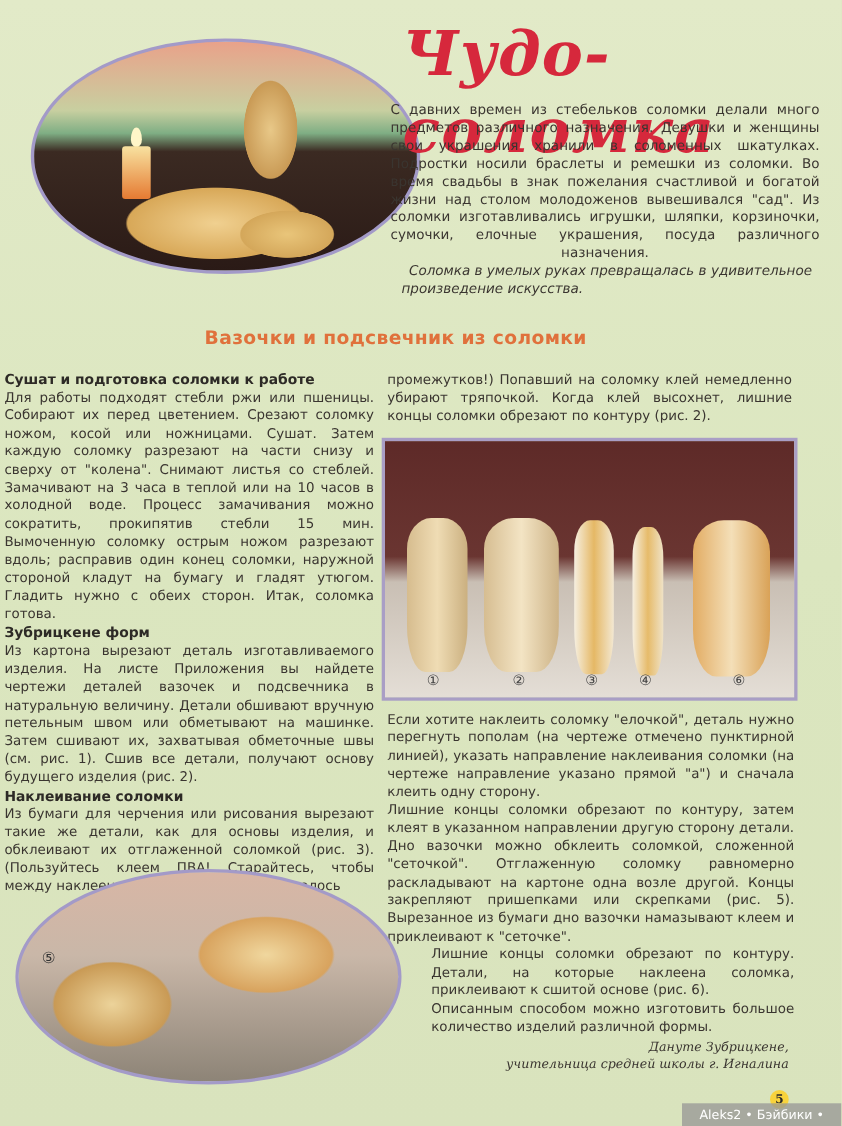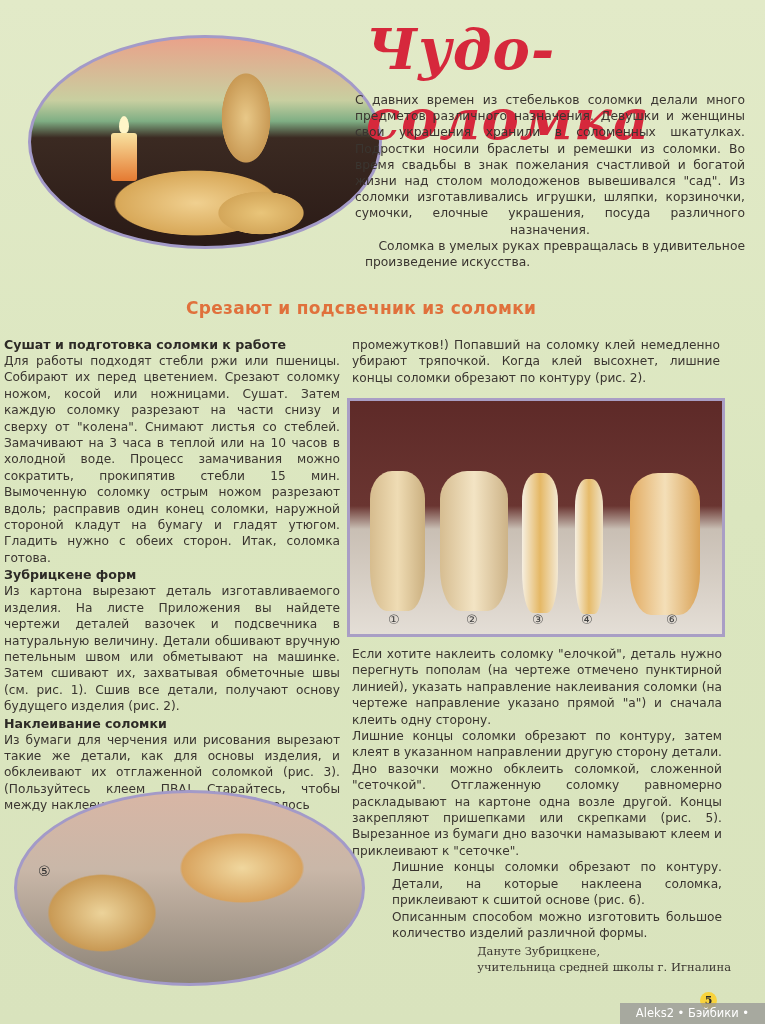--- a/index.html
+++ b/index.html
@@ -4,21 +4,21 @@
 <style>
   html,body{margin:0;padding:0;}
   body{width:765px;height:1024px;position:relative;overflow:hidden;
        background:#dfe8c4;font-family:"DejaVu Sans",sans-serif;color:#3a3530;}
   .page{position:absolute;inset:0;background:linear-gradient(180deg,#e2eac8 0%,#dbe6bf 50%,#d9e3bd 100%);}
   .title{position:absolute;left:366px;top:14px;font-family:"DejaVu Serif",serif;font-style:italic;
          font-weight:bold;font-size:56px;color:#d6283c;letter-spacing:1px;line-height:70px;}
   .intro{position:absolute;left:355px;top:92px;width:390px;font-size:12.3px;line-height:16.2px;
          text-align:justify;text-align-last:center;}
   .intro p{margin:0;}
-  .intro p.p2{text-indent:0;text-align:right;text-align-last:left;padding-left:10px;}
+  .intro p.p2{text-indent:0;text-align:center;text-align-last:left;padding-left:10px;font-style:italic;}
   .section-title{position:absolute;left:186px;top:298px;font-size:17px;font-weight:bold;color:#e0713c;letter-spacing:0.3px;}
   .col-left{position:absolute;left:4px;top:336px;width:336px;font-size:12.2px;line-height:16.4px;text-align:justify;}
   .col-left h3{margin:0;font-size:12.6px;font-weight:bold;color:#2d2a26;line-height:17px;}
   .col-left p{margin:0;}
   .col-right-top{position:absolute;left:352px;top:337px;width:368px;font-size:12.2px;line-height:16.4px;text-align:justify;}
   .col-right-bot{position:absolute;left:352px;top:646px;width:370px;font-size:12.2px;line-height:16.4px;text-align:justify;}
   .col-right-bot p{margin:0;}
   .photo-oval{position:absolute;border-radius:50%;border:3px solid #a39ac8;overflow:hidden;}
   .oval1{left:28px;top:35px;width:348px;height:208px;
      background:
@@ -36,21 +36,21 @@
   .num5{position:absolute;left:21px;top:70px;font-size:14px;color:#333;}
   .photo-rect{position:absolute;left:347px;top:398px;width:372px;height:233px;border:3px solid #a99ec5;
      background:linear-gradient(180deg,#5e2a28 0%,#6a3531 45%,#c9bfb4 55%,#e4ded6 100%);overflow:hidden;}
   .vase{position:absolute;border-radius:40% 40% 30% 30%/20% 20% 30% 30%;}
   .v1{left:20px;top:70px;width:55px;height:140px;background:linear-gradient(90deg,#d6bc8e,#efdcb4,#cbb080);}
   .v2{left:90px;top:70px;width:68px;height:140px;background:linear-gradient(90deg,#d6bd91,#f3e4c4,#cdb387);}
   .v3{left:172px;top:72px;width:36px;height:140px;background:linear-gradient(90deg,#f6efe0,#e5b865,#f3e8d2);}
   .v4{left:225px;top:78px;width:28px;height:135px;background:linear-gradient(90deg,#f6efe0,#e6bb6a,#efe2c6);}
   .v6{left:280px;top:72px;width:70px;height:142px;background:linear-gradient(90deg,#e2ac63,#f4dfb8,#d9a257);}
   .vase-label{position:absolute;top:211px;font-size:13px;color:#444;}
-  .author{position:absolute;right:34px;top:943px;font-family:"DejaVu Serif",serif;font-size:11.5px;line-height:16px;color:#3a3530;}
+  .author{position:absolute;right:48px;top:943px;text-align:right;font-family:"DejaVu Serif",serif;font-style:italic;font-size:11.5px;line-height:16px;color:#3a3530;}
   .pagenum{position:absolute;left:700px;top:988px;width:66px;height:20px;font-family:"DejaVu Serif",serif;font-style:italic;font-weight:bold;color:#f5b632;font-size:18px;}
   .pagenum .badge{display:inline-block;width:17px;height:17px;border-radius:50%;background:#f8d33c;color:#2a2a2a;font-size:11px;text-align:center;line-height:17px;font-style:normal;vertical-align:middle;}
   .watermark{position:absolute;left:620px;top:1003px;height:21px;width:145px;background:rgba(150,150,150,0.75);color:#fff;font-size:11.5px;line-height:21px;text-align:center;}
 </style>
 </head>
 <body>
 
 <div class="page">
 
   <div class="photo-oval oval1">
@@ -58,21 +58,21 @@
     <div class="candle"></div>
   </div>
 
   <div class="title">Чудо-соломка</div>
 
   <div class="intro">
     <p>С давних времен из стебельков соломки делали много предметов различного назначения. Девушки и женщины свои украшения хранили в соломенных шкатулках. Подростки носили браслеты и ремешки из соломки. Во время свадьбы в знак пожелания счастливой и богатой жизни над столом молодоженов вывешивался "сад". Из соломки изготавливались игрушки, шляпки, корзиночки, сумочки, елочные украшения, посуда различного назначения.</p>
     <p class="p2">Соломка в умелых руках превращалась в удивительное произведение искусства.</p>
   </div>
 
-  <div class="section-title">Срезают и подсвечник из соломки</div>
+  <div class="section-title">Вазочки и подсвечник из соломки</div>
 
   <div class="col-left">
     <h3>Сушат и подготовка соломки к работе</h3>
     <p>Для работы подходят стебли ржи или пшеницы. Собирают их перед цветением. Срезают соломку ножом, косой или ножницами. Сушат. Затем каждую соломку разрезают на части снизу и сверху от "колена". Снимают листья со стеблей. Замачивают на 3 часа в теплой или на 10 часов в холодной воде. Процесс замачивания можно сократить, прокипятив стебли 15 мин. Вымоченную соломку острым ножом разрезают вдоль; расправив один конец соломки, наружной стороной кладут на бумагу и гладят утюгом. Гладить нужно с обеих сторон. Итак, соломка готова.</p>
     <h3>Зубрицкене форм</h3>
     <p>Из картона вырезают деталь изготавливаемого изделия. На листе Приложения вы найдете чертежи деталей вазочек и подсвечника в натуральную величину. Детали обшивают вручную петельным швом или обметывают на машинке. Затем сшивают их, захватывая обметочные швы (см. рис. 1). Сшив все детали, получают основу будущего изделия (рис. 2).</p>
     <h3>Наклеивание соломки</h3>
     <p>Из бумаги для черчения или рисования вырезают такие же детали, как для основы изделия, и обклеивают их отглаженной соломкой (рис. 3). (Пользуйтесь клеем ПВА! Старайтесь, чтобы между наклеенными соломками не оставалось</p>
   </div>
 

